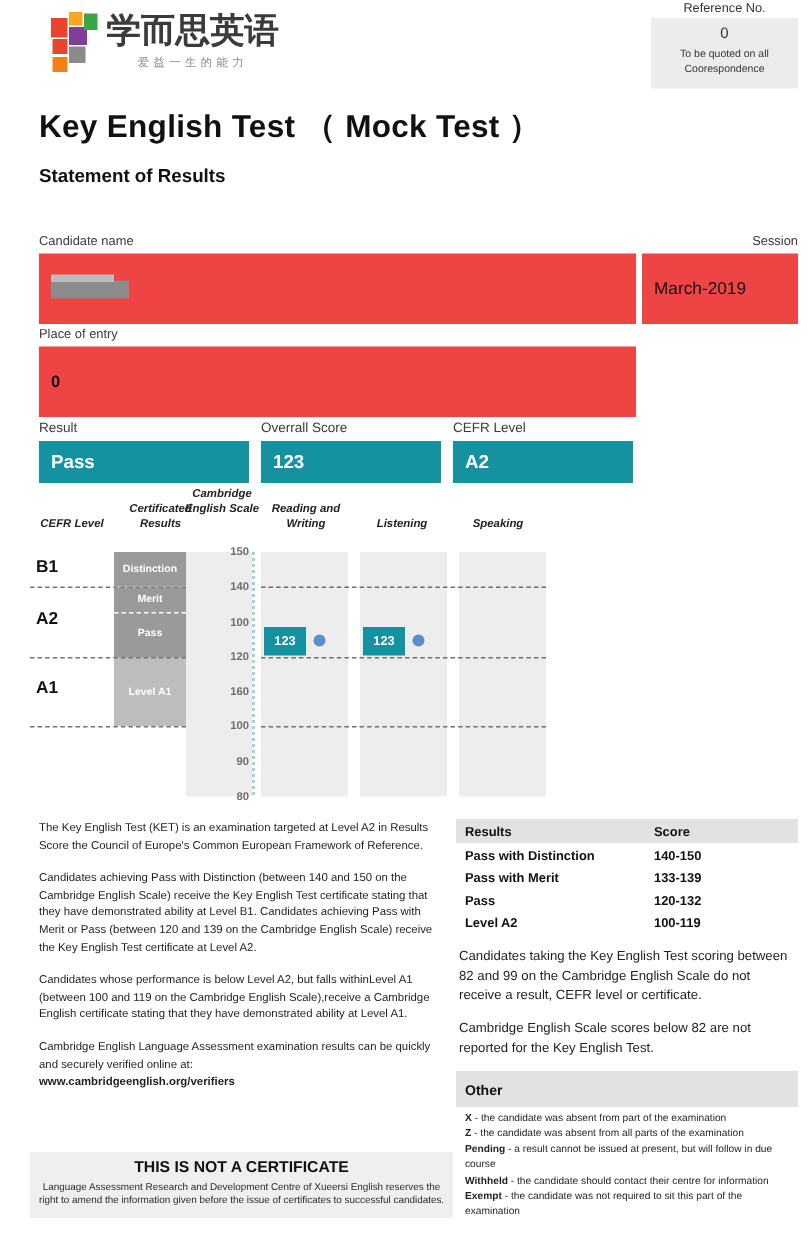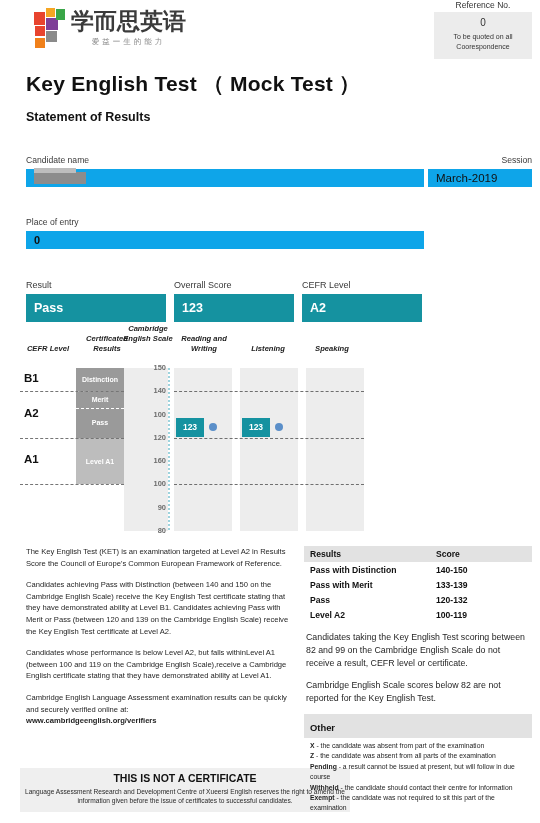--- a/index.html
+++ b/index.html
@@ -40,21 +40,21 @@
     font-size: 21px; font-weight: 700; letter-spacing: 0.2px; color: #111; text-align: center;
   }
   .sub-title {
     position: absolute; left: 26px; top: 110px;
     font-size: 12.5px; font-weight: 700; color: #111;
   }
 
   
   .fields { position: absolute; left: 0; top: 155px; width: 540px; }
   .fld-label { font-size: 8.6px; color: #3a3a3a; margin-bottom: 4px; }
-  .fld-box { background: #0ea5e9; height: 18px; display: flex; align-items: center; padding: 0 8px; }
+  .fld-box { background: #ef4444; height: 47px; display: flex; align-items: center; padding: 0 8px; }
   .fld-box .val { font-size: 11px; font-weight: 700; color: #111; }
   .redacted { width: 52px; height: 12px; background: #8c8c8c; position: relative; }
   .redacted:after { content: ""; position: absolute; left: 0; top: -4px; width: 42px; height: 5px; background: #bdbdbd; }
 
   .row-name { position: relative; height: 50px; }
   .col-cand { position: absolute; left: 26px; top: 0; width: 398px; }
   .col-sess { position: absolute; left: 428px; top: 0; width: 104px; }
   .col-sess .fld-label { text-align: right; }
   .col-sess .fld-box { justify-content: flex-start; }
   .col-sess .val { font-weight: 400; font-size: 11.5px; }
@@ -104,21 +104,21 @@
   .glline { position: absolute; left: 174px; width: 190px; height: 0; border-top: 1px dashed #6f6f6f; }
 
   .score-chip { position: absolute; background: #1592a0; color: #fff; font-size: 8.5px; font-weight: 700;
     width: 28px; height: 19px; display: flex; align-items: center; justify-content: center; }
   .score-dot { position: absolute; width: 8px; height: 8px; border-radius: 50%; background: #5b8fc9; }
 
   
   .body-left { position: absolute; left: 26px; top: 546px; width: 268px; font-size: 7.6px; color: #1f1f1f; line-height: 11.6px; }
   .body-left p { margin-bottom: 10px; }
   .body-left .bold { font-weight: 700; }
-  .notcert { position: absolute; left: 20px; top: 768px; width: 330px; background: #efefef; text-align: center; padding: 4px 4px 6px; }
+  .notcert { position: absolute; left: 20px; top: 768px; width: 282px; background: #efefef; text-align: center; padding: 4px 4px 6px; }
   .notcert-title { font-size: 10.5px; font-weight: 700; color: #111; margin-bottom: 3px; }
   .notcert-body { font-size: 6.6px; color: #2a2a2a; line-height: 9.4px; }
 
   .body-right { position: absolute; left: 304px; top: 546px; width: 228px; }
   .tbl-head { background: #e2e2e2; display: flex; padding: 3px 6px; }
   .tbl-head span { font-size: 8.6px; font-weight: 700; color: #111; }
   .tbl-row { display: flex; padding: 2.5px 6px; }
   .tbl-row span { font-size: 8.6px; font-weight: 700; color: #111; }
   .c1 { width: 126px; }
   .c2 { width: 90px; }

